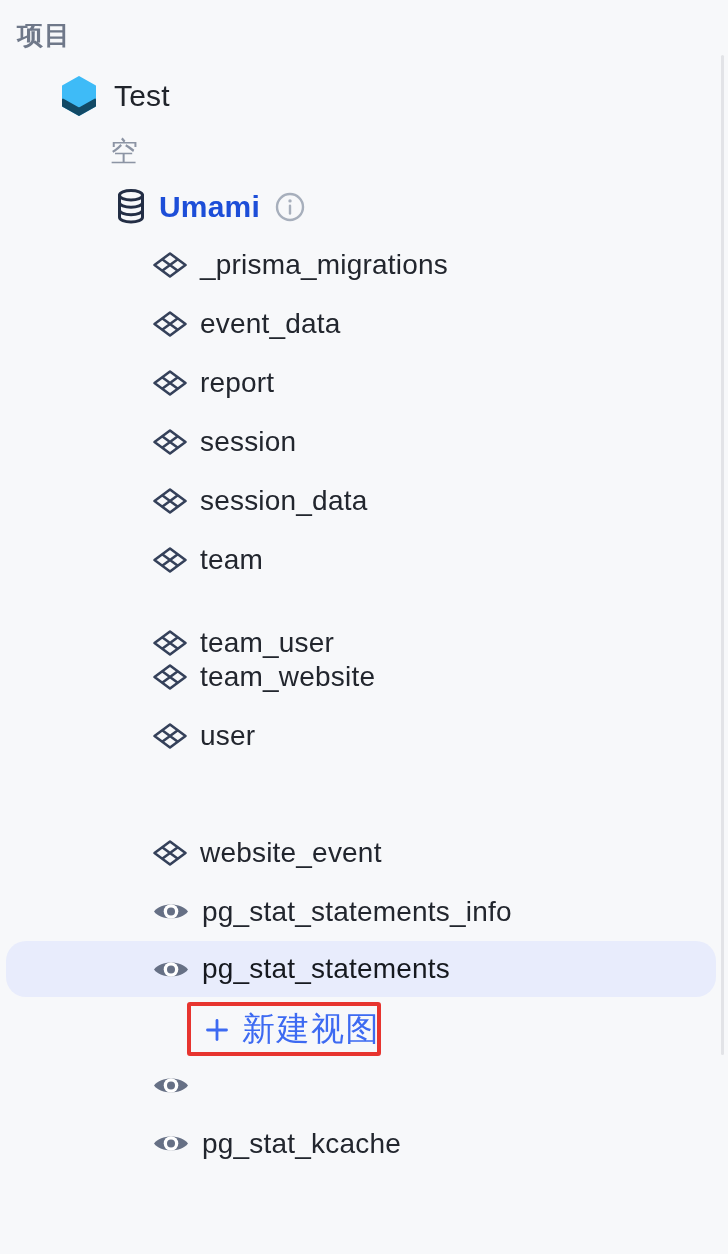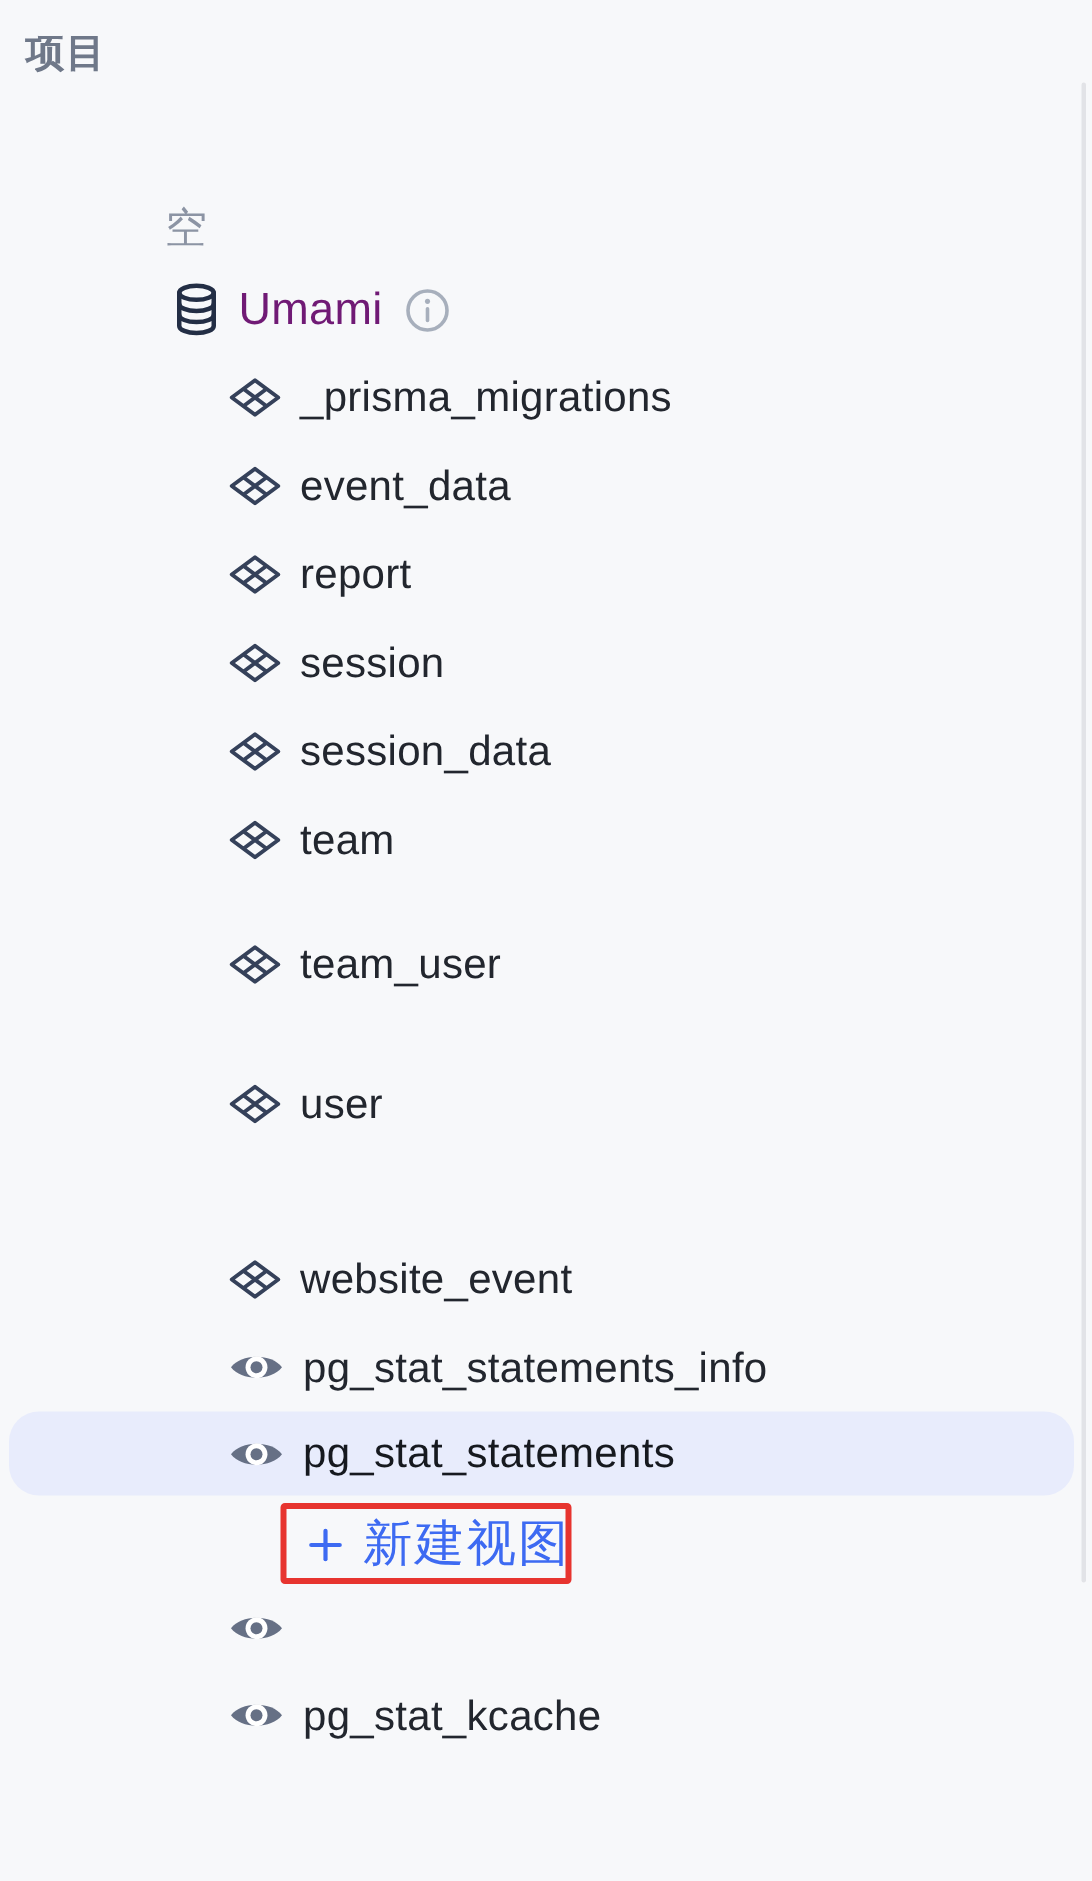--- a/index.html
+++ b/index.html
@@ -16,21 +16,21 @@
     display:flex;align-items:center;
     color:#22262E;font-size:28px;letter-spacing:.2px;
     cursor:default;white-space:nowrap;
   }
   .row .icon{display:flex;align-items:center;justify-content:center;flex:0 0 auto;}
   .hdr{font-size:26px;font-weight:700;color:#6F7889;padding-left:17px;letter-spacing:1px;}
   .project-row .icon{margin-left:62px;}
   .project-row .lbl{margin-left:18px;font-size:30px;font-weight:500;color:#20242B;}
   .empty-row{padding-left:110px;color:#8C94A4;}
   .db-row .icon{margin-left:116px;}
-  .db-row .lbl{margin-left:13px;font-size:30px;font-weight:400;color:#701a75;}
+  .db-row .lbl{margin-left:13px;font-size:30px;font-weight:700;color:#1d4ed8;}
   .db-row .info{margin-left:15px;}
   .tbl-row .icon{margin-left:152px;}
   .tbl-row .lbl{margin-left:12px;}
   .view-row .icon{margin-left:152px;}
   .view-row .lbl{margin-left:12px;}
   .selected{
     left:6px;width:710px;height:56px;
     background:#E8ECFC;border-radius:20px;
   }
   .selected .icon{margin-left:146px;}
@@ -49,20 +49,29 @@
 </style>
 </head>
 <body>
 
 <div class="tree">
 
   <div class="row hdr" style="top:6px">
     <span>项目</span>
   </div>
 
+  <div class="row project-row" style="top:66px">
+    <span class="icon">
+      <svg width="34" height="40" viewBox="0 0 34 40">
+        <path d="M17 1 L33 10 L33 30 L17 39 L1 30 L1 10 Z" fill="#3EBBF7" stroke="#3EBBF7" stroke-width="2" stroke-linejoin="round"></path>
+        <path d="M1 23.5 L1 30 L17 39 L33 30 L33 23.5 L17 32.5 Z" fill="#134A66" stroke="#134A66" stroke-width="2" stroke-linejoin="round"></path>
+      </svg>
+    </span>
+    <span class="lbl">Test</span>
+  </div>
 
   <div class="row empty-row" style="top:122px">
     <span>空</span>
   </div>
 
   <div class="row db-row" style="top:177px">
     <span class="icon">
       <svg width="30" height="37" viewBox="0 0 30 37" fill="none" stroke="#232E45" stroke-width="3" stroke-linecap="round">
         <ellipse cx="15" cy="7.2" rx="11.5" ry="4.7"></ellipse>
         <path d="M3.5 7.2 V29.3 c0 2.6 5.1 4.7 11.5 4.7 s11.5 -2.1 11.5 -4.7 V7.2"></path>
@@ -136,20 +145,29 @@
   </div>
   <div class="row tbl-row" style="top:613px">
     <span class="icon">
         <svg width="36" height="28" viewBox="0 0 36 28" fill="none" stroke="#35415A" stroke-width="2.6" stroke-linejoin="round">
           <path d="M18 2.5 L33.5 14 L18 25.5 L2.5 14 Z"></path>
           <path d="M10.2 8.2 L25.8 19.8 M25.8 8.2 L10.2 19.8"></path>
         </svg>
       </span>
     <span class="lbl">team_user</span>
   </div>
+  <div class="row tbl-row" style="top:647px">
+    <span class="icon">
+        <svg width="36" height="28" viewBox="0 0 36 28" fill="none" stroke="#35415A" stroke-width="2.6" stroke-linejoin="round">
+          <path d="M18 2.5 L33.5 14 L18 25.5 L2.5 14 Z"></path>
+          <path d="M10.2 8.2 L25.8 19.8 M25.8 8.2 L10.2 19.8"></path>
+        </svg>
+      </span>
+    <span class="lbl">team_website</span>
+  </div>
   <div class="row tbl-row" style="top:706px">
     <span class="icon">
         <svg width="36" height="28" viewBox="0 0 36 28" fill="none" stroke="#35415A" stroke-width="2.6" stroke-linejoin="round">
           <path d="M18 2.5 L33.5 14 L18 25.5 L2.5 14 Z"></path>
           <path d="M10.2 8.2 L25.8 19.8 M25.8 8.2 L10.2 19.8"></path>
         </svg>
       </span>
     <span class="lbl">user</span>
   </div>
   <div class="row tbl-row" style="top:823px">

